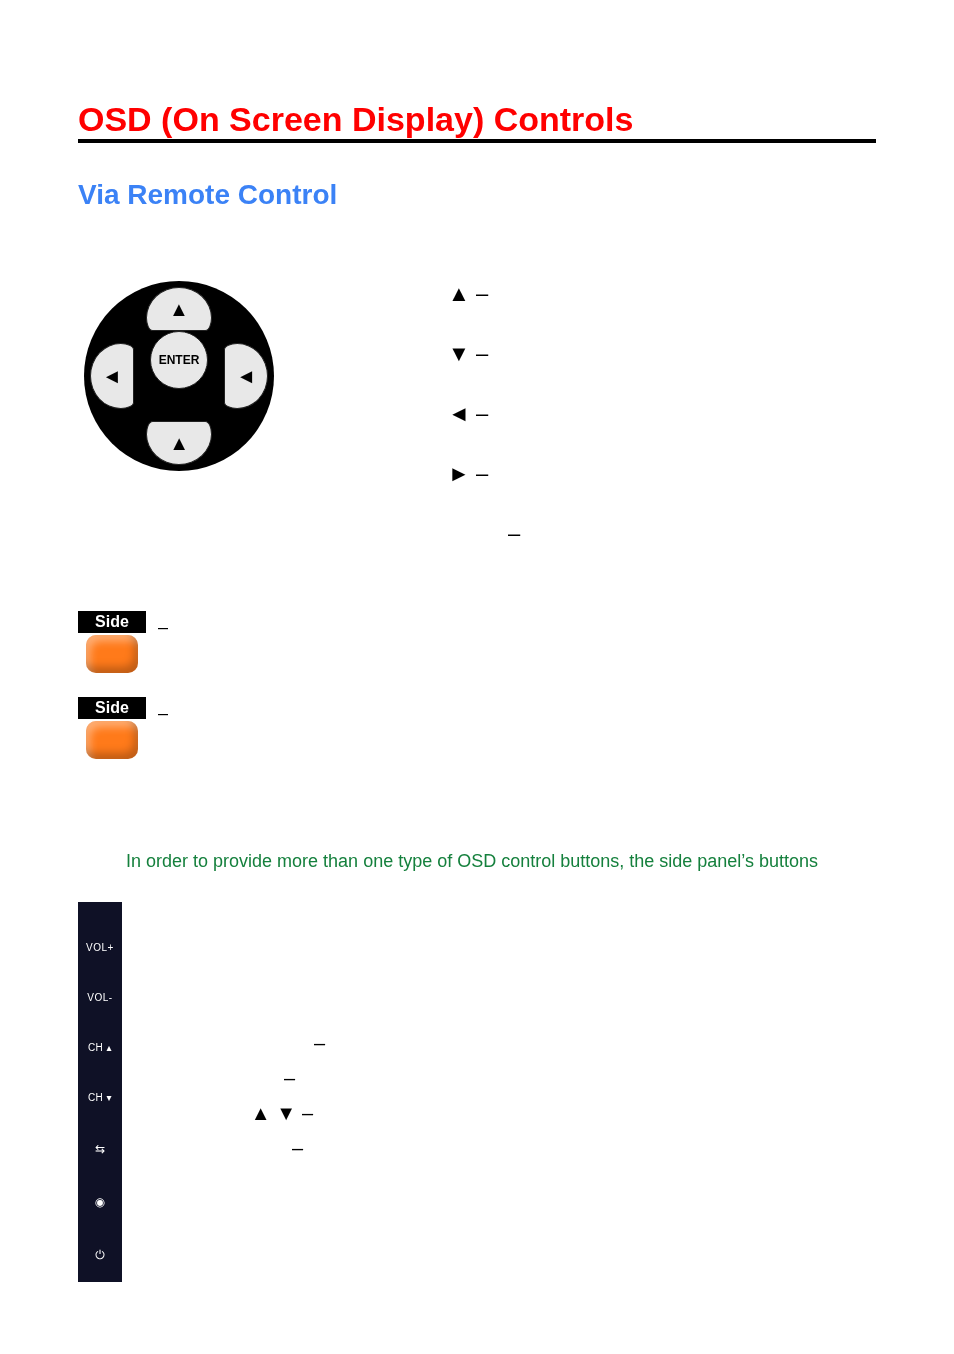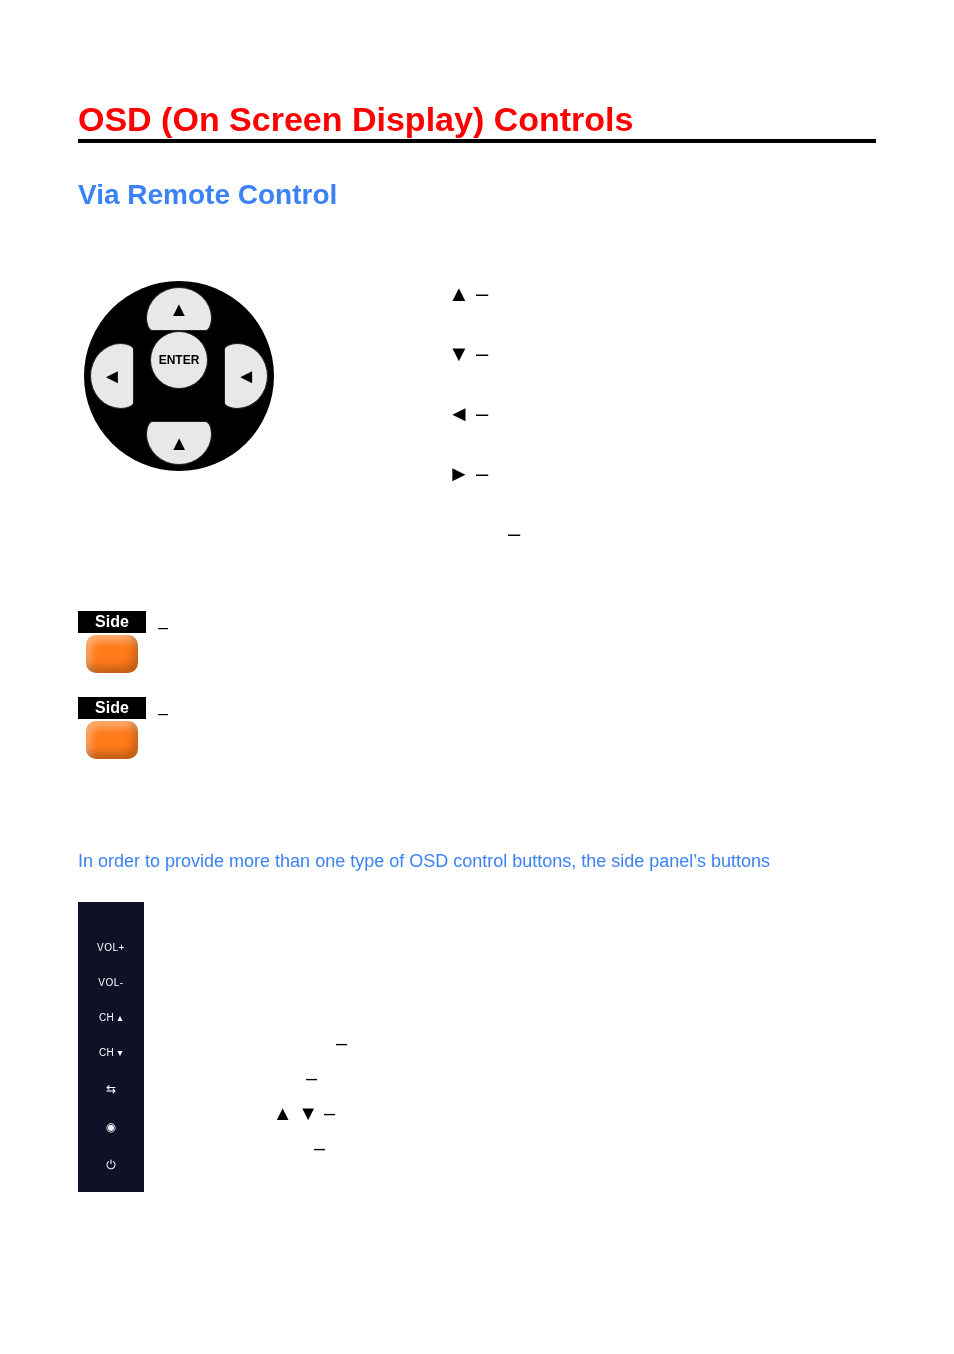--- a/index.html
+++ b/index.html
@@ -71,30 +71,30 @@
   .legend-item.indent { margin-left: 60px; }
   
   .menu-exit { margin-top: 30px; }
   .me-row { display:flex; align-items:flex-start; gap:12px; margin-bottom: 24px; }
   .btn-block { width: 68px; }
   .btn-label { background:#000; color:#fff; font-size:16px; font-weight:bold; text-align:center; padding:2px 0; }
   .btn-orange { margin-top:2px; width:52px; height:38px; background:#ff7a1a; border-radius:10px; margin-left:8px; box-shadow: inset -4px -6px 8px rgba(0,0,0,.25), inset 4px 6px 8px rgba(255,255,255,.4); }
   .dash { font-size:18px; padding-top:6px; }
   
   .section2 { margin-top: 90px; }
-  .body-text { font-size: 18px; color:#3b82f6; margin-top: 16px; margin-bottom: 28px; line-height:1.4; }
+  .body-text { font-size: 18px; color:#15803d; margin-top: 16px; margin-bottom: 28px; line-height:1.4;margin-left:48px; }
   .panel-row { display:flex; align-items:flex-start; gap: 56px; }
   .side-panel {
-    width: 66px;
+    width: 44px;
     background: #0f1126;
     color: #fff;
     font-size: 10px;
     padding-top: 40px;
     padding-bottom: 20px;
-    display:flex; flex-direction:column; align-items:center; gap: 24px;
+    display:flex; flex-direction:column; align-items:center; gap: 39px;
   }
   .sp-item { color:#fff; font-size:10px; letter-spacing:.5px; }
   .sp-icon { font-size:12px; color:#fff; }
   .panel-legend { padding-top: 130px; }
   .panel-legend .row { font-size: 20px; margin-bottom: 12px; display:flex; gap:6px; }
   .panel-legend .row .lead { display:inline-block; width: 130px; text-align:right; }
 </style>
 </head>
 <body>
 

